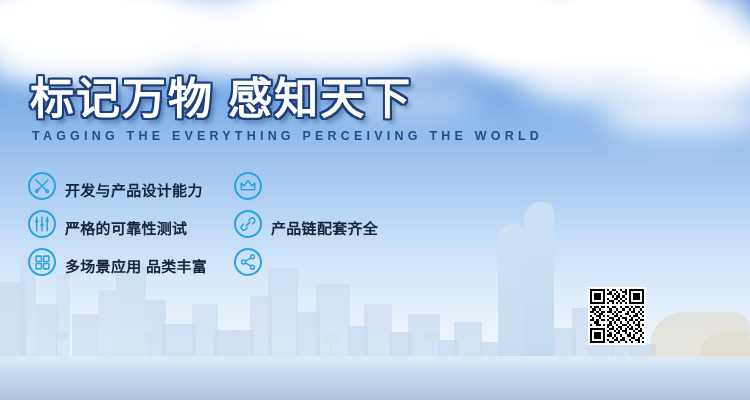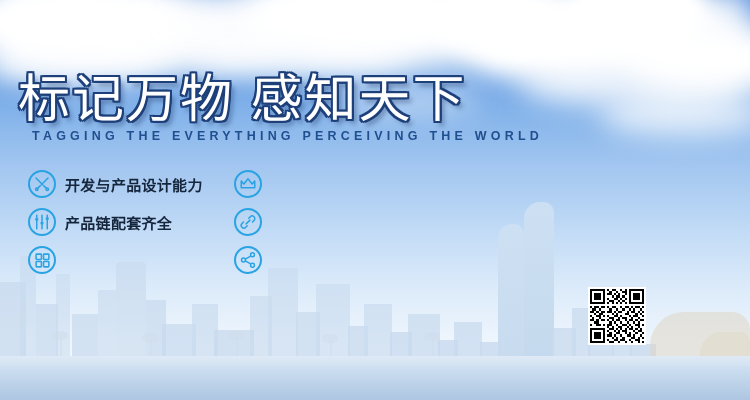--- a/index.html
+++ b/index.html
@@ -29,38 +29,38 @@
   .promenade{position:absolute;left:0;bottom:30px;width:750px;height:14px;
     background:linear-gradient(to bottom,#dfeaf6,#cddff0);}
   .rock{position:absolute;bottom:26px;background:#ded6c4;}
   .palm{position:absolute;bottom:40px;width:2px;background:#cfdcea;}
   .palmtop{position:absolute;width:16px;height:9px;border-radius:50% 50% 40% 40%;
     background:#cfdcea;}
   .tower{position:absolute;bottom:0;background:linear-gradient(to bottom,#cfe1f3,#bcd3ea);}
 
   
   #headline{
-    position:absolute;left:18px;top:74px;
-    font-size:52px;line-height:50px;font-weight:normal;letter-spacing:2px;
+    position:absolute;left:30px;top:74px;
+    font-size:44px;line-height:50px;font-weight:bold;letter-spacing:2px;
     color:#ffffff;white-space:nowrap;
     text-shadow:
       -2px -2px 0 #1d3f7a, 2px -2px 0 #1d3f7a, -2px 2px 0 #1d3f7a, 2px 2px 0 #1d3f7a,
       0 -2px 0 #1d3f7a, 0 2px 0 #1d3f7a, -2px 0 0 #1d3f7a, 2px 0 0 #1d3f7a,
       4px 5px 5px rgba(20,45,90,.45);
   }
   #subhead{
     position:absolute;left:32px;top:128px;
     font-size:13px;font-weight:bold;letter-spacing:4.4px;
     color:#1f4f8e;white-space:nowrap;
     transform:scaleX(.96);transform-origin:left center;
   }
 
   
   #features{position:absolute;left:0;top:166px;width:750px;}
-  .frow{position:absolute;display:flex;align-items:center;height:32px;}
+  .frow{position:absolute;display:flex;align-items:flex-end;height:32px;}
   .frow.c1{left:28px;}
   .frow.c2{left:234px;}
   .fr0{top:2px;} .fr1{top:40px;} .fr2{top:78px;}
   .ficon{
     width:28px;height:28px;border-radius:50%;
     border:2px solid #29a3e3;box-sizing:border-box;
     display:flex;align-items:center;justify-content:center;flex:0 0 auto;
   }
   .ficon svg{display:block;}
   .flabel{
@@ -163,50 +163,52 @@
 
     <div class="frow c1 fr1">
       <span class="ficon">
         <svg width="18" height="18" viewBox="0 0 24 24" fill="none" stroke="#29a3e3" stroke-width="2" stroke-linecap="round">
           <path d="M5 3v18M12 3v18M19 3v18"></path>
           <rect x="3" y="7" width="4" height="3" fill="#29a3e3" stroke="none"></rect>
           <rect x="10" y="12" width="4" height="3" fill="#29a3e3" stroke="none"></rect>
           <rect x="17" y="6" width="4" height="3" fill="#29a3e3" stroke="none"></rect>
         </svg>
       </span>
-      <span class="flabel">产品链配套齐全</span>
+      <span class="flabel">严格的可靠性测试</span>
     </div>
 
     <div class="frow c1 fr2">
       <span class="ficon">
         <svg width="17" height="17" viewBox="0 0 24 24" fill="none" stroke="#29a3e3" stroke-width="2.2">
           <rect x="3" y="3" width="7.5" height="7.5" rx="1"></rect>
           <rect x="13.5" y="3" width="7.5" height="7.5" rx="1"></rect>
           <rect x="3" y="13.5" width="7.5" height="7.5" rx="1"></rect>
           <rect x="13.5" y="13.5" width="7.5" height="7.5" rx="1"></rect>
         </svg>
       </span>
+      <span class="flabel">多场景应用  品类丰富</span>
     </div>
 
     <div class="frow c2 fr0">
       <span class="ficon">
         <svg width="18" height="18" viewBox="0 0 24 24" fill="none" stroke="#29a3e3" stroke-width="2" stroke-linejoin="round">
           <path d="M3 8l3.5 4L12 5l5.5 7L21 8v9H3z"></path>
         </svg>
       </span>
     </div>
 
     <div class="frow c2 fr1">
       <span class="ficon">
         <svg width="18" height="18" viewBox="0 0 24 24" fill="none" stroke="#29a3e3" stroke-width="2" stroke-linecap="round">
           <path d="M9.5 14.5l5-5"></path>
           <path d="M13 7l2-2a3.5 3.5 0 015 5l-2 2"></path>
           <path d="M11 17l-2 2a3.5 3.5 0 01-5-5l2-2"></path>
         </svg>
       </span>
+      <span class="flabel">产品链配套齐全</span>
     </div>
 
     <div class="frow c2 fr2">
       <span class="ficon">
         <svg width="18" height="18" viewBox="0 0 24 24" fill="none" stroke="#29a3e3" stroke-width="2">
           <circle cx="18" cy="5" r="2.6"></circle>
             <circle cx="18" cy="19" r="2.6"></circle>
             <circle cx="6" cy="12" r="2.6"></circle>
           <path d="M8.4 10.8l7.2-4M8.4 13.2l7.2 4"></path>
         </svg>

